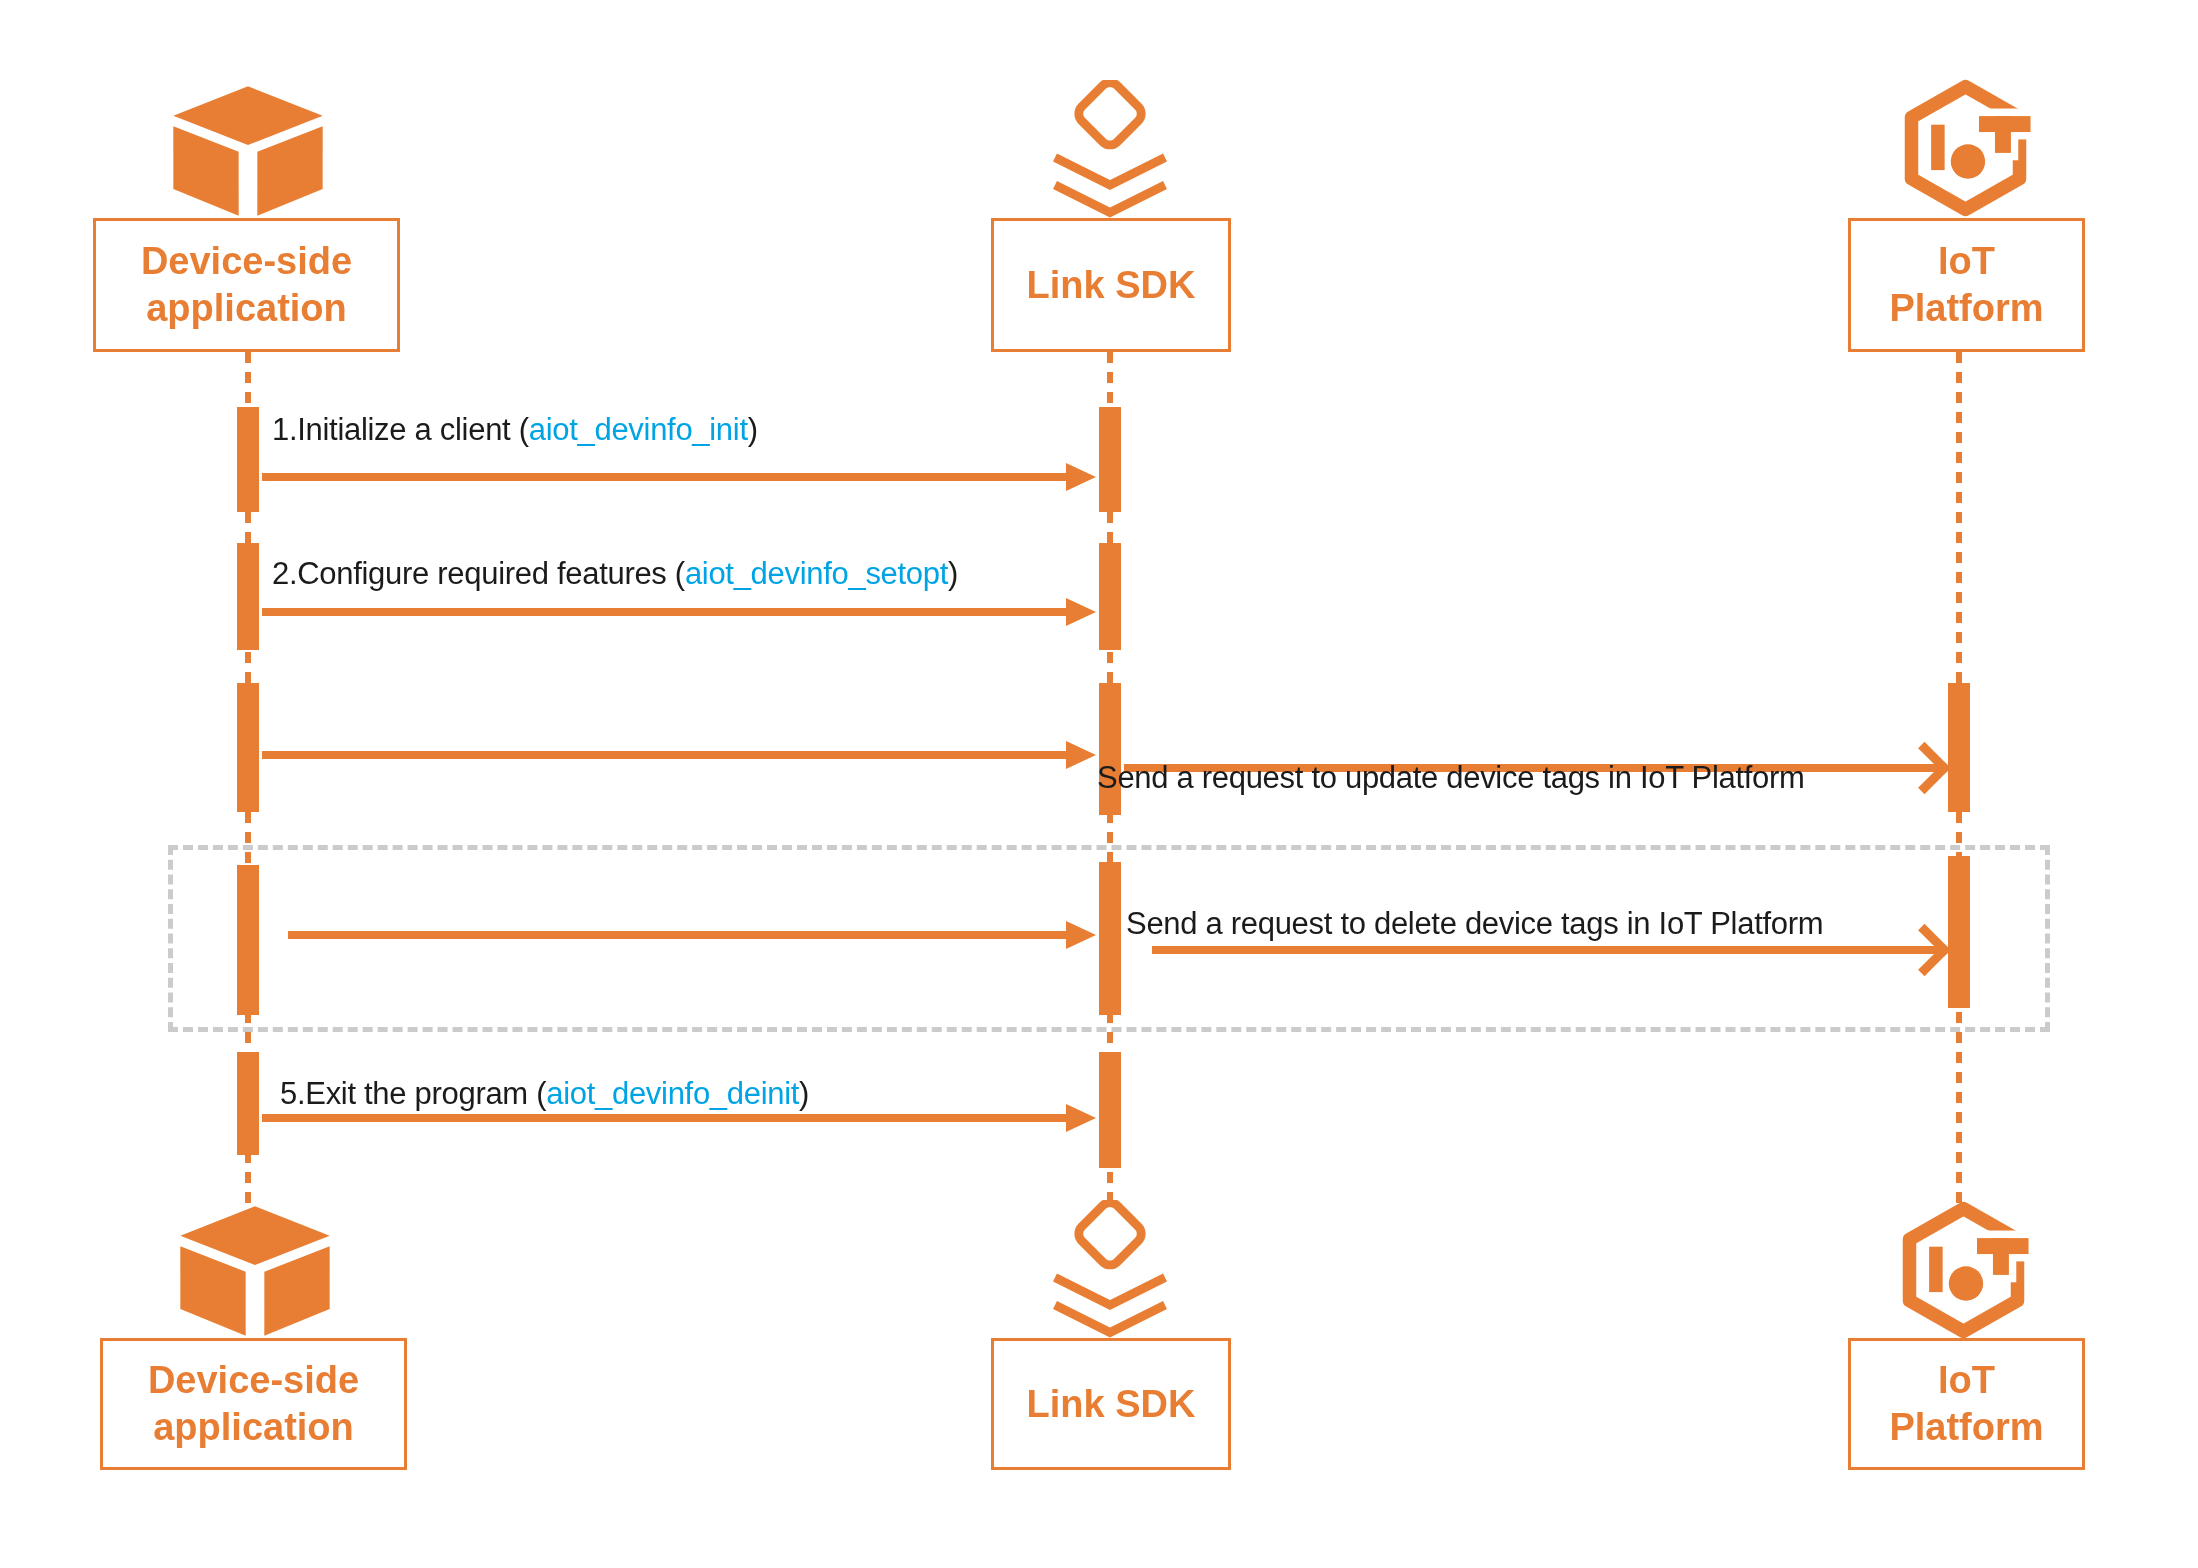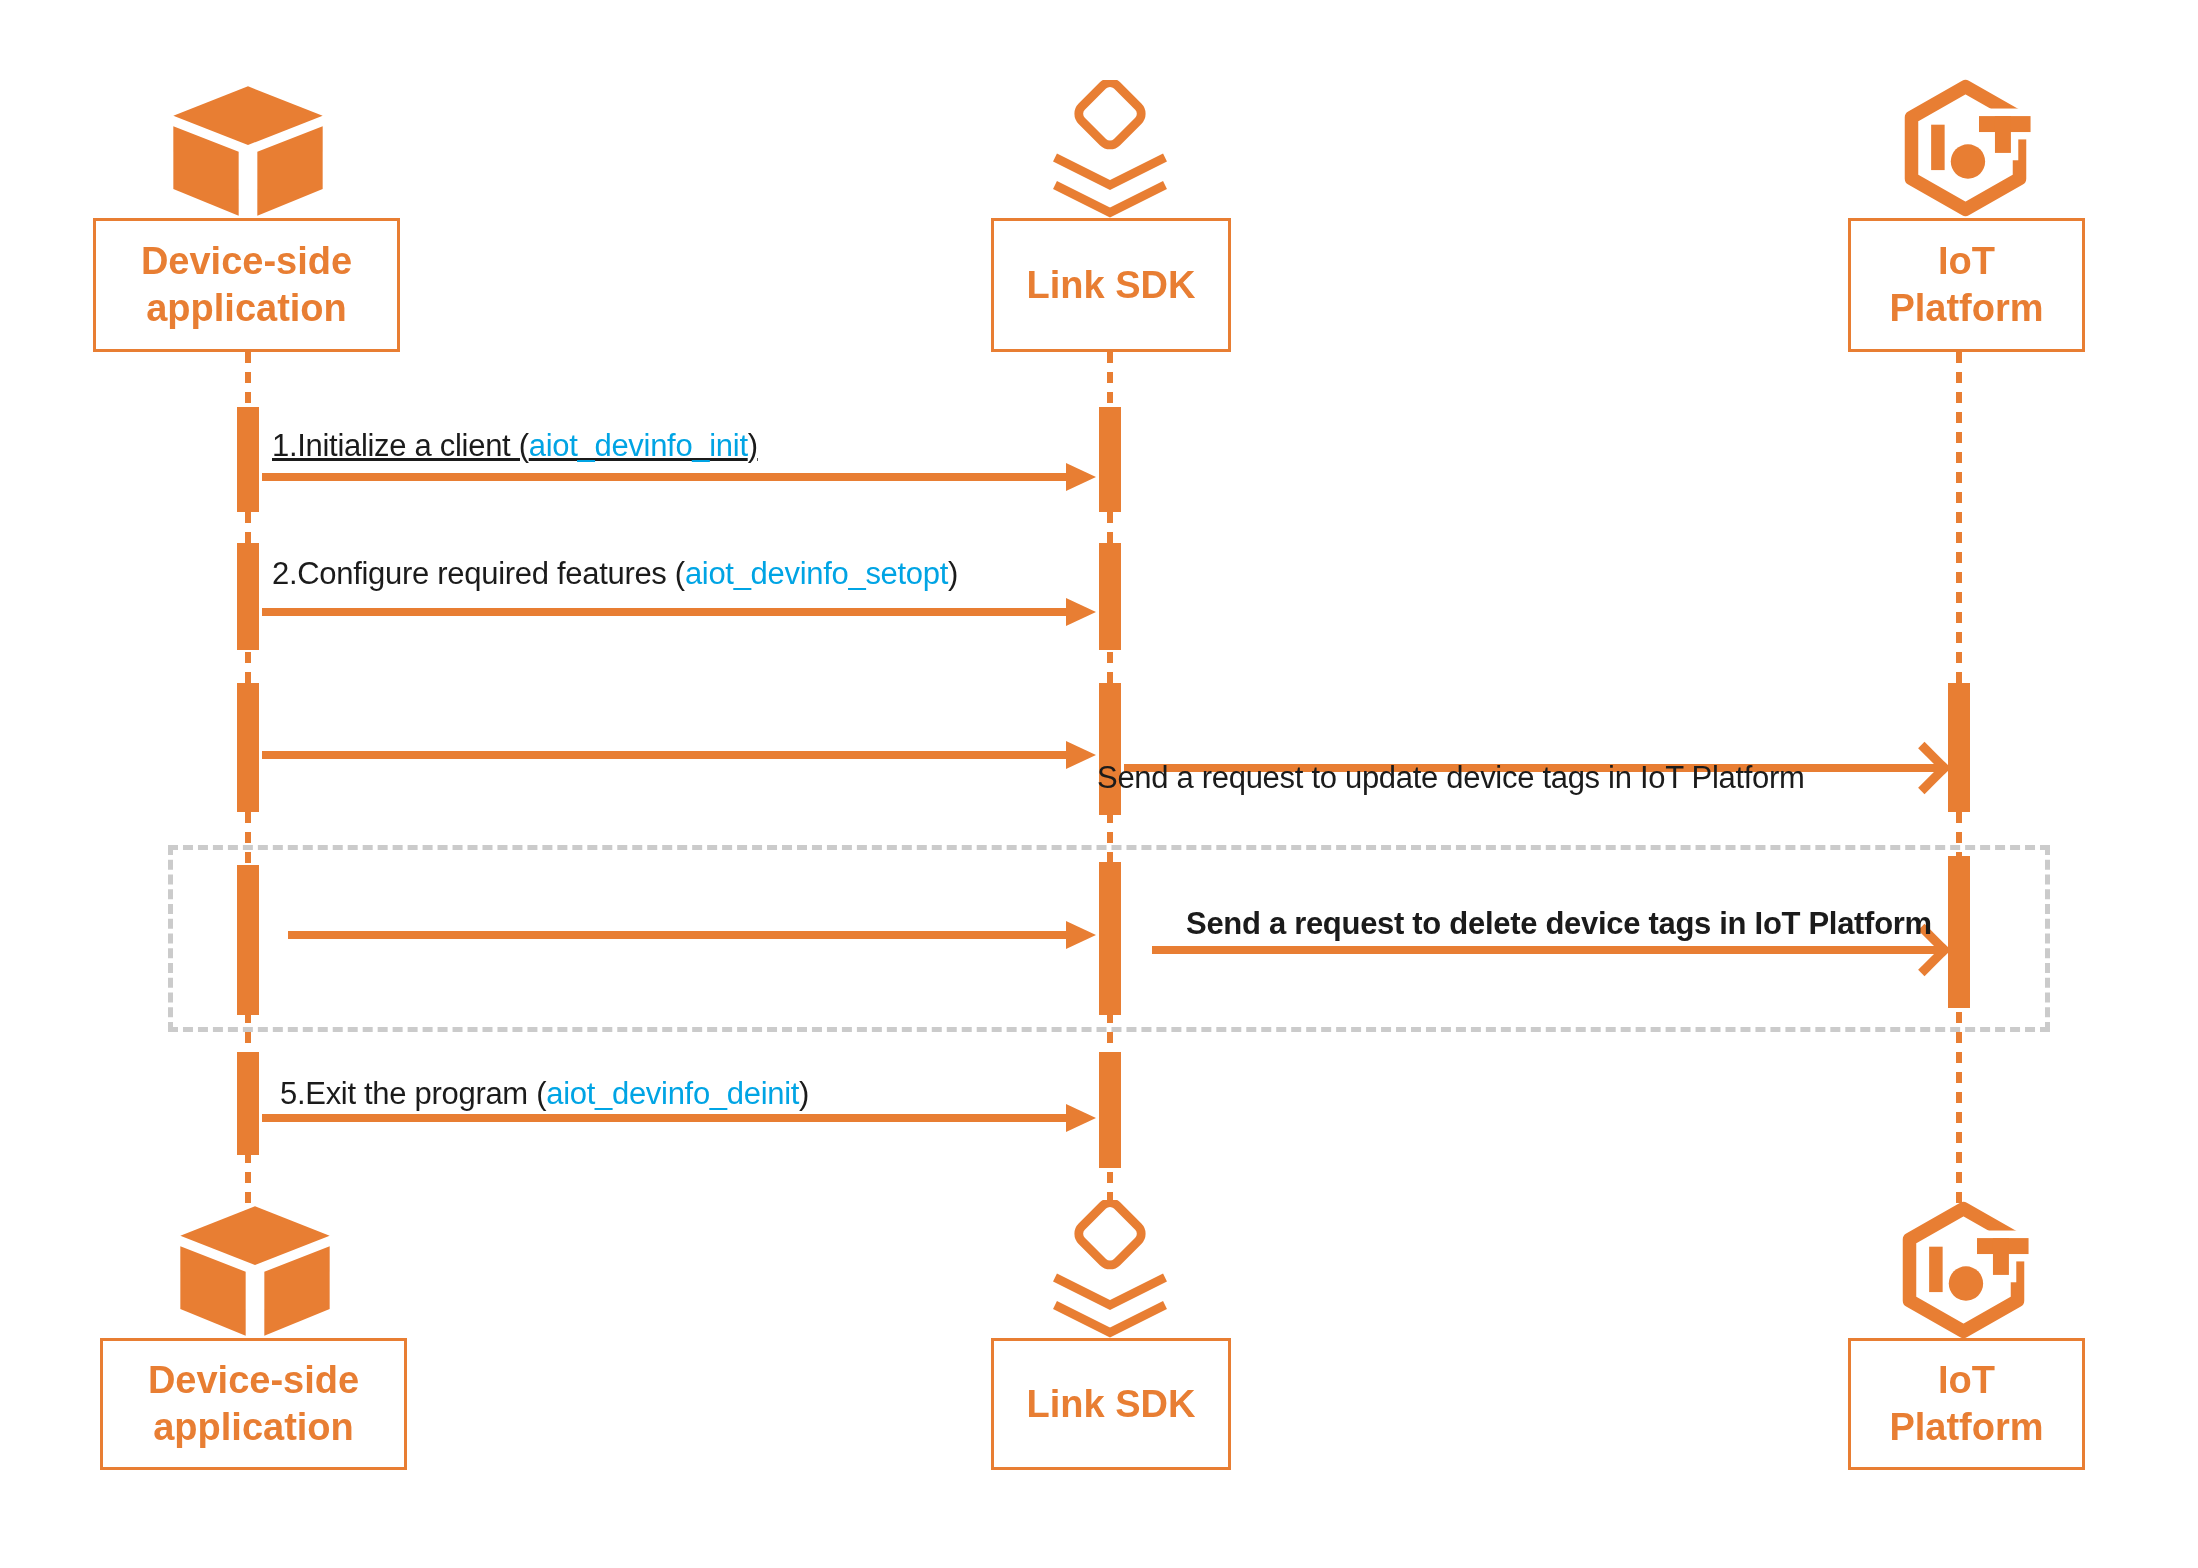--- a/index.html
+++ b/index.html
@@ -64,40 +64,40 @@
 
   <div class="bar" style="left:1099px;top:407px;height:105px;"></div>
   <div class="bar" style="left:1099px;top:543px;height:107px;"></div>
   <div class="bar" style="left:1099px;top:683px;height:132px;"></div>
   <div class="bar" style="left:1099px;top:862px;height:153px;"></div>
   <div class="bar" style="left:1099px;top:1052px;height:116px;"></div>
 
   <div class="bar" style="left:1948px;top:683px;height:129px;"></div>
   <div class="bar" style="left:1948px;top:856px;height:152px;"></div>
 
-  <div class="msg" style="left:272px;top:428px;text-decoration:underline;">
+  <div class="msg" style="left:272px;top:412px;">
     <span>1.Initialize a client (</span><span class="fn">aiot_devinfo_init</span><span>)</span>
   </div>
   <div class="arrow solid" style="left:262px;top:473px;width:805px;"></div>
 
   <div class="msg" style="left:272px;top:556px;">
     <span>2.Configure required features (</span><span class="fn">aiot_devinfo_setopt</span><span>)</span>
   </div>
   <div class="arrow solid" style="left:262px;top:608px;width:805px;"></div>
 
   <div class="arrow solid" style="left:262px;top:751px;width:805px;"></div>
 
   <div class="msg" style="left:1097px;top:724px;margin-top:36px;">
     <span>Send a request to update device tags in IoT Platform</span>
   </div>
   <div class="arrow open" style="left:1124px;top:764px;width:814px;"></div>
 
   <div class="arrow solid" style="left:288px;top:931px;width:779px;"></div>
 
-  <div class="msg" style="left:1186px;top:906px;font-weight:bold;">
+  <div class="msg" style="left:1126px;top:906px;">
     <span>Send a request to delete device tags in IoT Platform</span>
   </div>
   <div class="arrow open" style="left:1152px;top:946px;width:786px;"></div>
 
   <div class="msg" style="left:280px;top:1076px;">
     <span>5.Exit the program (</span><span class="fn">aiot_devinfo_deinit</span><span>)</span>
   </div>
   <div class="arrow solid" style="left:262px;top:1114px;width:805px;"></div>
 
   <div class="abox" style="left:93px;top:218px;width:301px;height:128px;">

